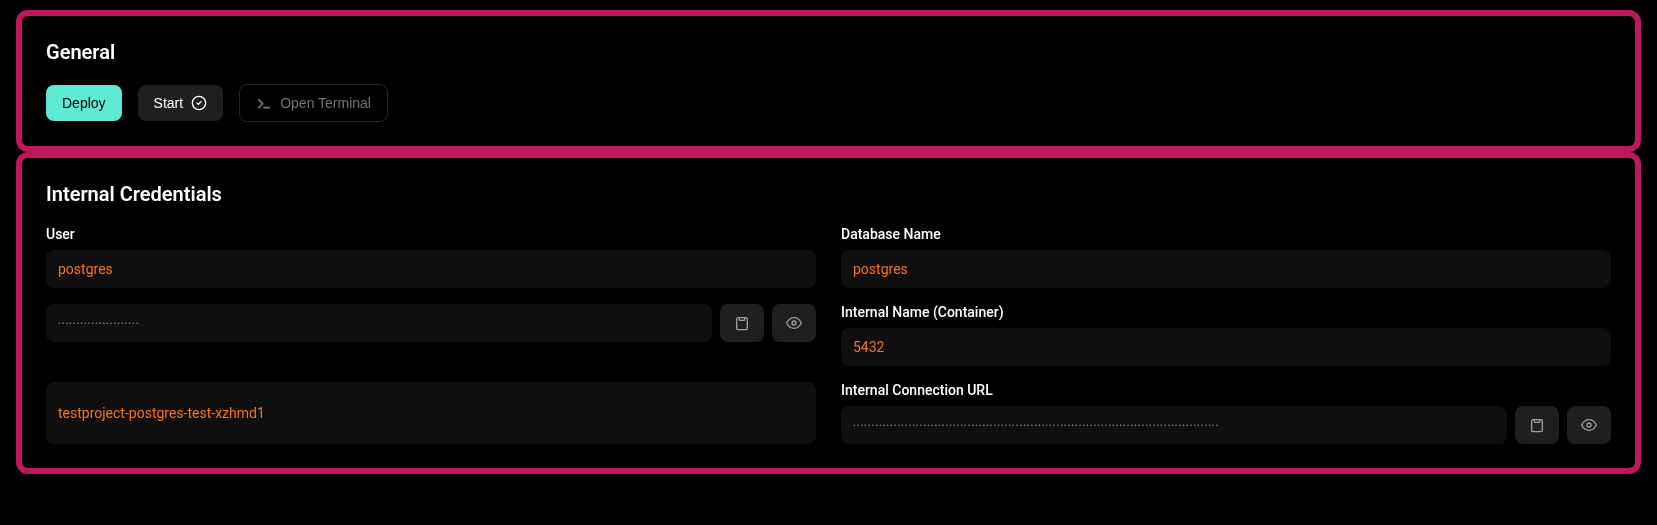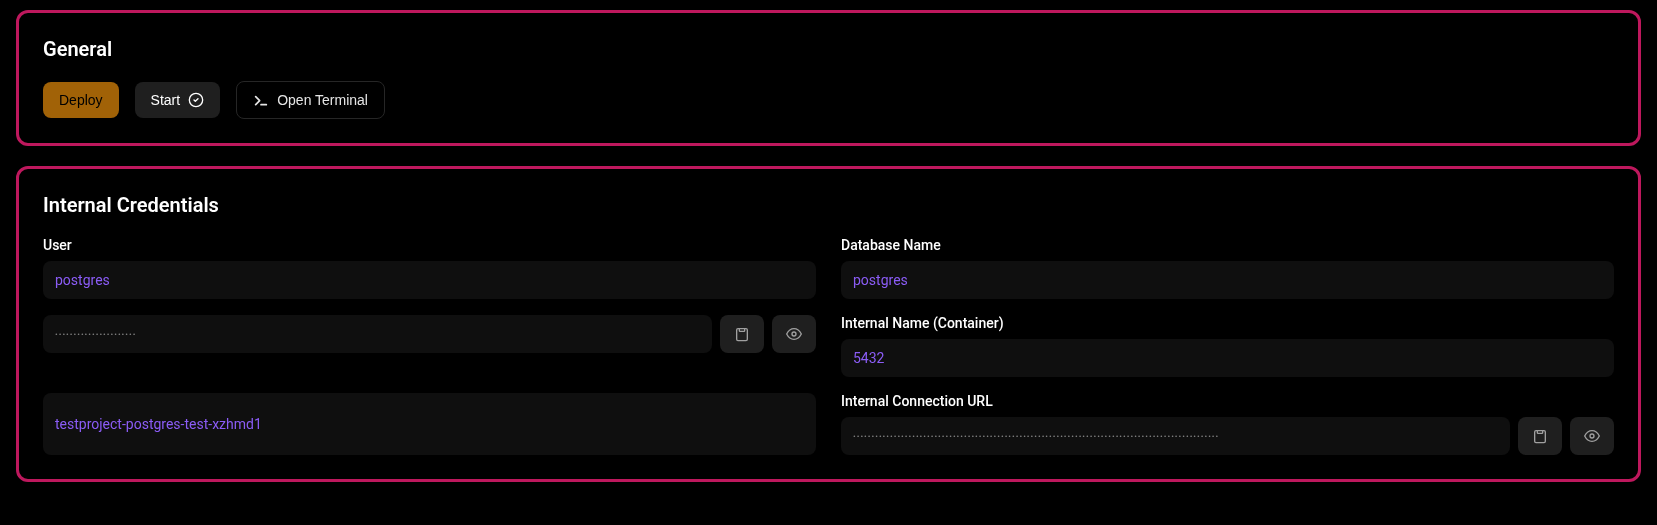--- a/index.html
+++ b/index.html
@@ -8,24 +8,24 @@
       padding: 0;
     }
     body {
       background: #000000;
       color: #ffffff;
       font-family: -apple-system, BlinkMacSystemFont, "Segoe UI", Roboto, Helvetica, Arial, sans-serif;
       padding: 10px 16px;
       width: 1657px;
     }
     .panel {
-      border: 3px solid #be185d;
+      border: 6px solid #be185d;
       border-radius: 12px;
       padding: 24px;
-      margin-bottom: 20px;
+      margin-bottom: 0;
     }
     .panel-title {
       font-size: 20px;
       font-weight: 600;
       margin-bottom: 20px;
     }
     .button-row {
       display: flex;
       gap: 16px;
       align-items: center;
@@ -36,30 +36,30 @@
       gap: 8px;
       padding: 10px 16px;
       border-radius: 8px;
       font-size: 14px;
       font-weight: 500;
       cursor: pointer;
       border: none;
       white-space: nowrap;
     }
     .btn-primary {
-      background: #a16207;
+      background: #5eead4;
       color: #000000;
     }
     .btn-secondary {
       background: #1f1f1f;
       color: #ffffff;
     }
     .btn-outline {
       background: transparent;
-      color: #e5e5e5;
+      color: #737373;
       border: 1px solid #262626;
     }
     .btn svg {
       width: 16px;
       height: 16px;
     }
     .grid-2 {
       display: grid;
       grid-template-columns: 1fr 1fr;
       gap: 16px 25px;
@@ -78,21 +78,21 @@
       display: flex;
       gap: 8px;
       align-items: stretch;
     }
     .field-value {
       flex: 1;
       background: #0f0f0f;
       border-radius: 8px;
       padding: 10px 12px;
       font-size: 14px;
-      color: #8b5cf6;
+      color: #f97316;
       min-height: 38px;
       display: flex;
       align-items: center;
       overflow: hidden;
       white-space: nowrap;
       border: none;
     }
     .field-value.dots {
       letter-spacing: 1px;
       font-size: 8px;

